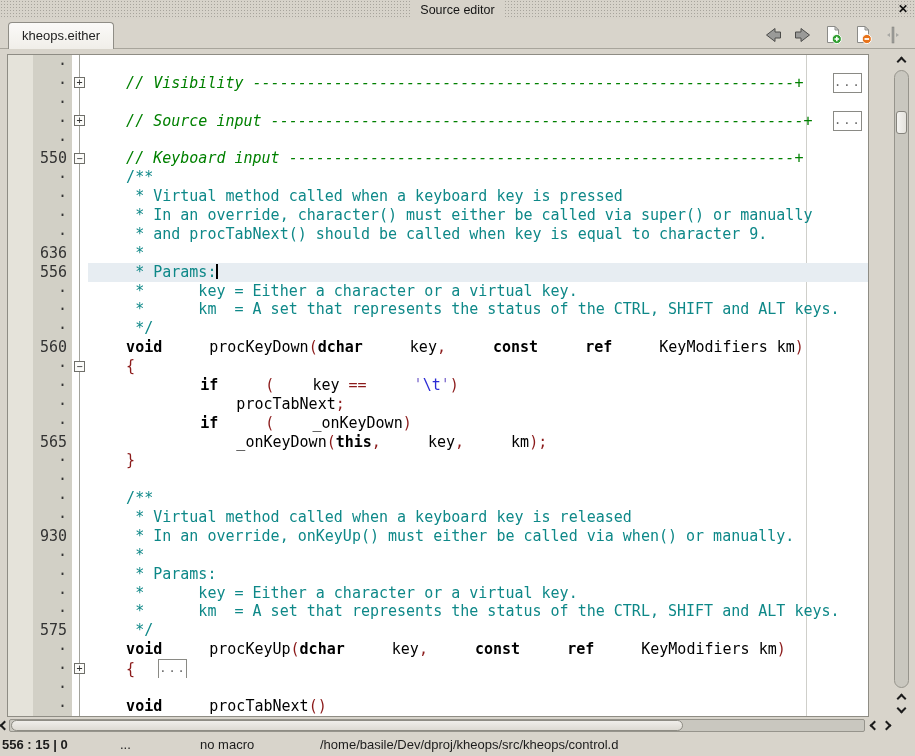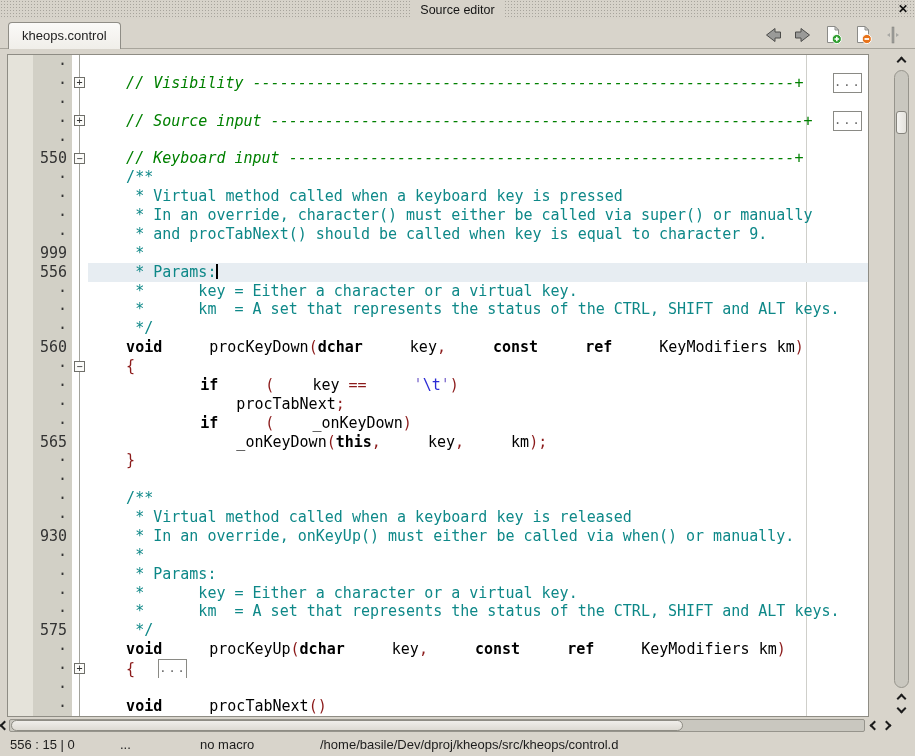--- a/index.html
+++ b/index.html
@@ -75,36 +75,36 @@
   .hscroll { position:absolute; left:0; top:718px; width:896px; height:16px; }
   .htrough { position:absolute; left:9px; top:1px; width:856px; height:13px;
     background:#c9c7bf; border:1px solid #96948c; border-radius:2px; }
   .hthumb { position:absolute; left:1px; top:0; width:672px; height:11px;
     background:linear-gradient(#f0eeea,#dddad3); border:1px solid #8e8c84; border-radius:6px; }
 
   
   .statusbar { position:absolute; left:0; top:734px; width:915px; height:22px;
     font-size:13px; line-height:22px; color:#1c1c1c; }
   .statusbar span { position:absolute; white-space:nowrap; }
-  .st-pos { left:10px; } .st-dots { left:120px; } .st-macro { left:200px; } .st-path { left:320px; }
+  .st-pos { left:2px;font-weight:bold; } .st-dots { left:120px; } .st-macro { left:200px; } .st-path { left:320px; }
 </style>
 </head>
 <body>
 
 <div class="window">
 
   <div class="titlebar">
     <span class="title">Source editor</span>
     <span class="close">✕</span>
   </div>
 
   <div class="tabbar">
     <div class="nbline"></div>
     <div class="tab">
-      <span>kheops.control</span>
+      <span>kheops.either</span>
     </div>
     <div class="toolbar">
       <span class="tbtn">
         <svg width="20" height="20" viewBox="0 0 20 20">
           <path d="M12 3.5 L3.5 10 L12 16.5 L12 13 H17.5 V7 H12 Z" fill="#9a9a98" stroke="#4c4c4a" stroke-width="1"></path>
         </svg>
       </span>
       <span class="tbtn">
         <svg width="20" height="20" viewBox="0 0 20 20">
           <path d="M8 3.5 L16.5 10 L8 16.5 L8 13 H2.5 V7 H8 Z" fill="#9a9a98" stroke="#4c4c4a" stroke-width="1"></path>
@@ -203,21 +203,21 @@
           <span class="cd"><span class="s-dc">     * In an override, character() must either be called via super() or manually</span></span>
         </div>
         <div class="row">
           <span class="mk"></span>
           <span class="ln">·</span>
           <span class="fd"></span>
           <span class="cd"><span class="s-dc">     * and procTabNext() should be called when key is equal to character 9.</span></span>
         </div>
         <div class="row">
           <span class="mk"></span>
-          <span class="ln">999</span>
+          <span class="ln">636</span>
           <span class="fd"></span>
           <span class="cd"><span class="s-dc">     *</span></span>
         </div>
         <div class="row">
           <span class="mk"></span>
           <span class="ln">556</span>
           <span class="fd"></span>
           <span class="cd hl"><span class="s-dc">     * Params:</span><span class="caret"></span></span>
         </div>
         <div class="row">

